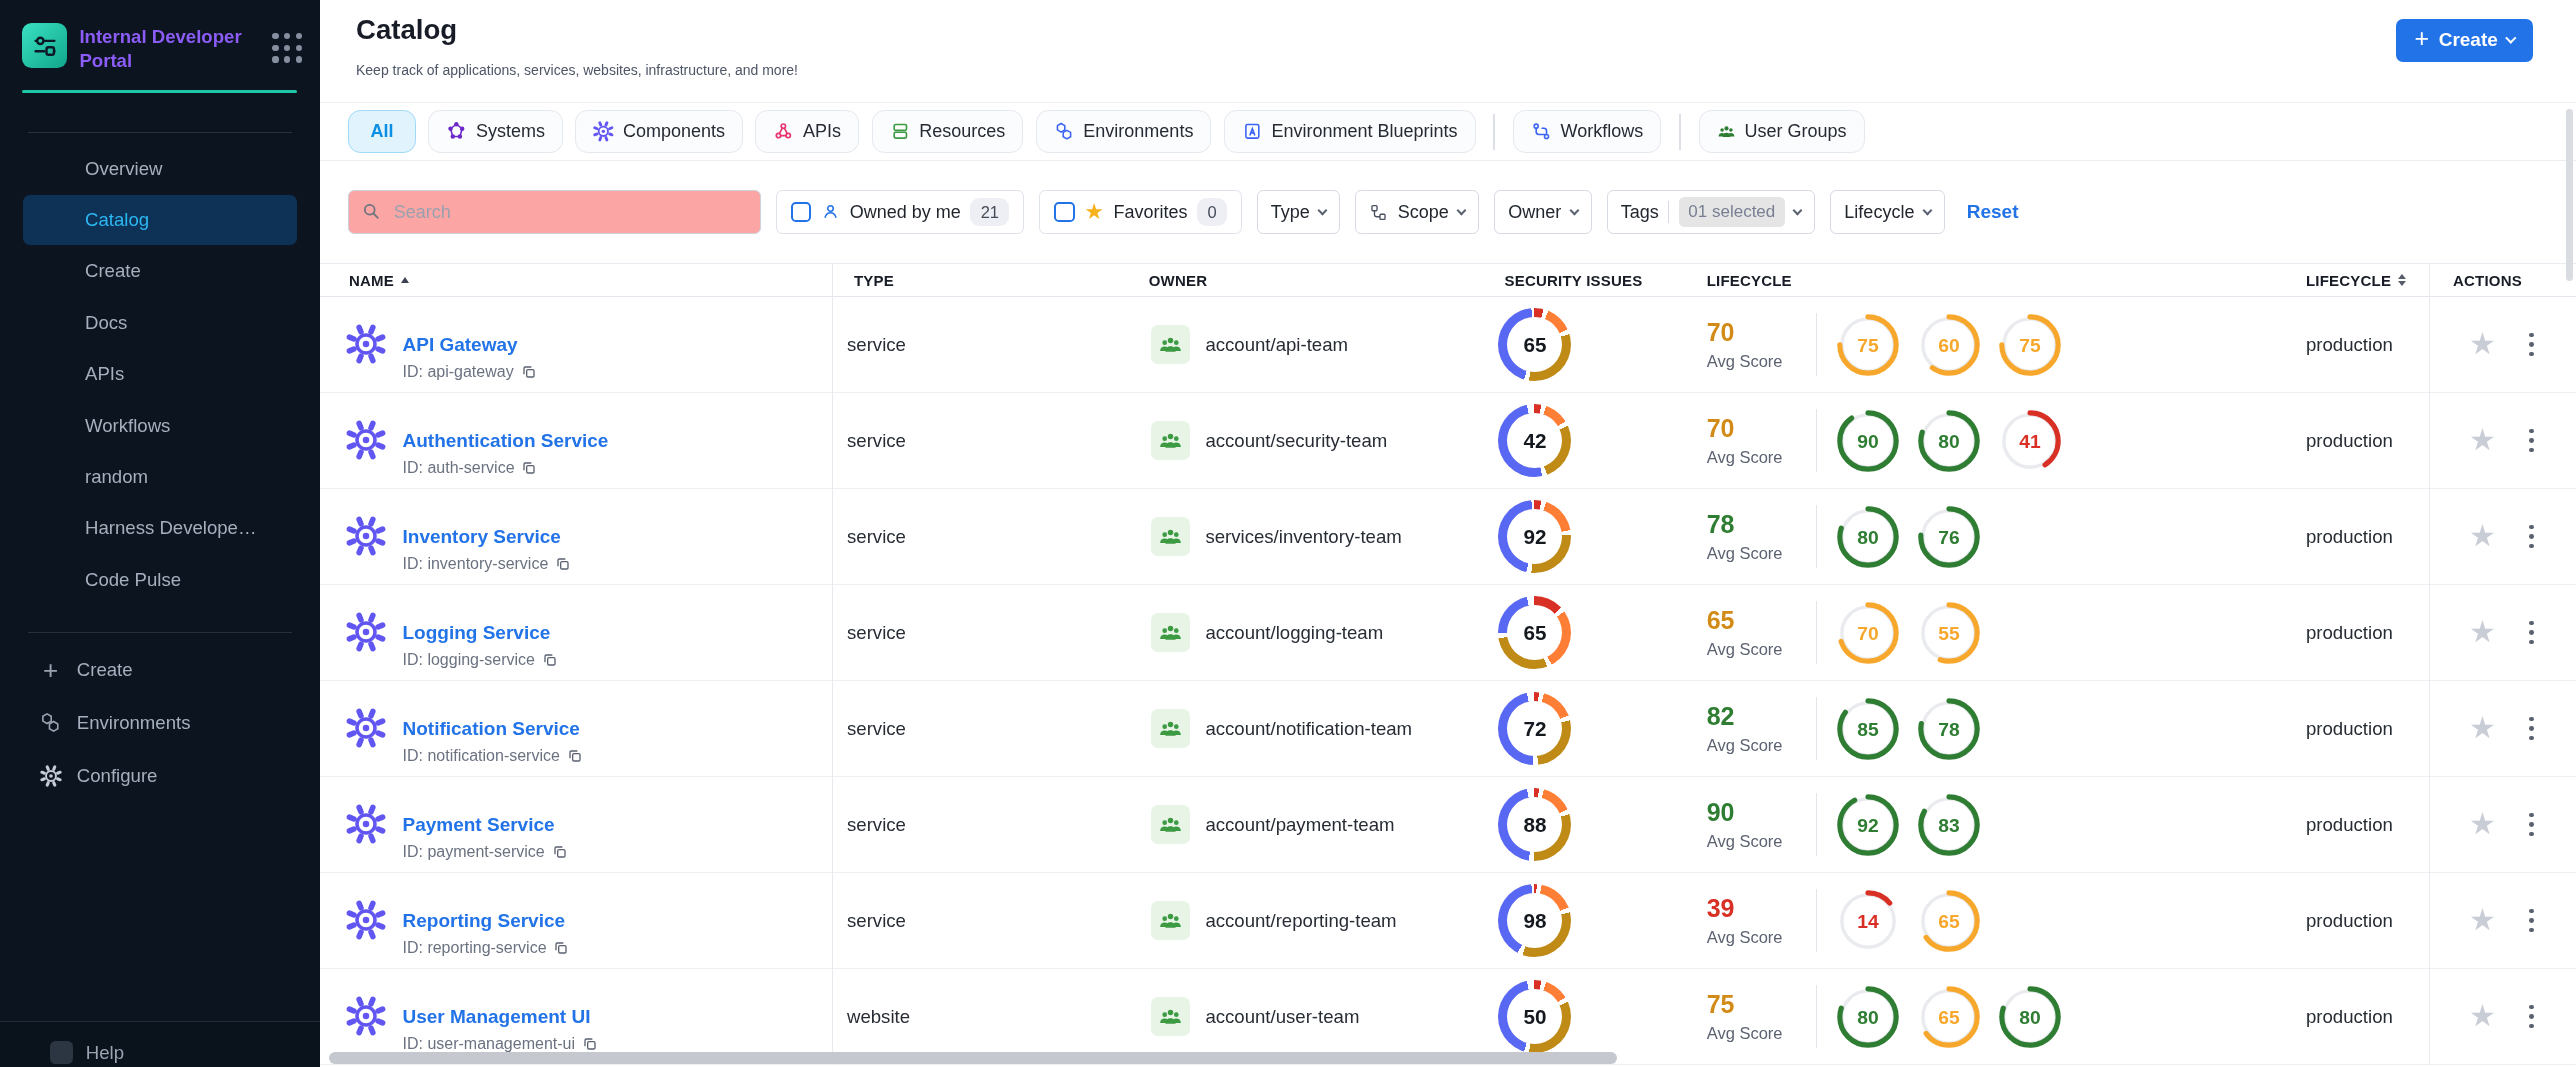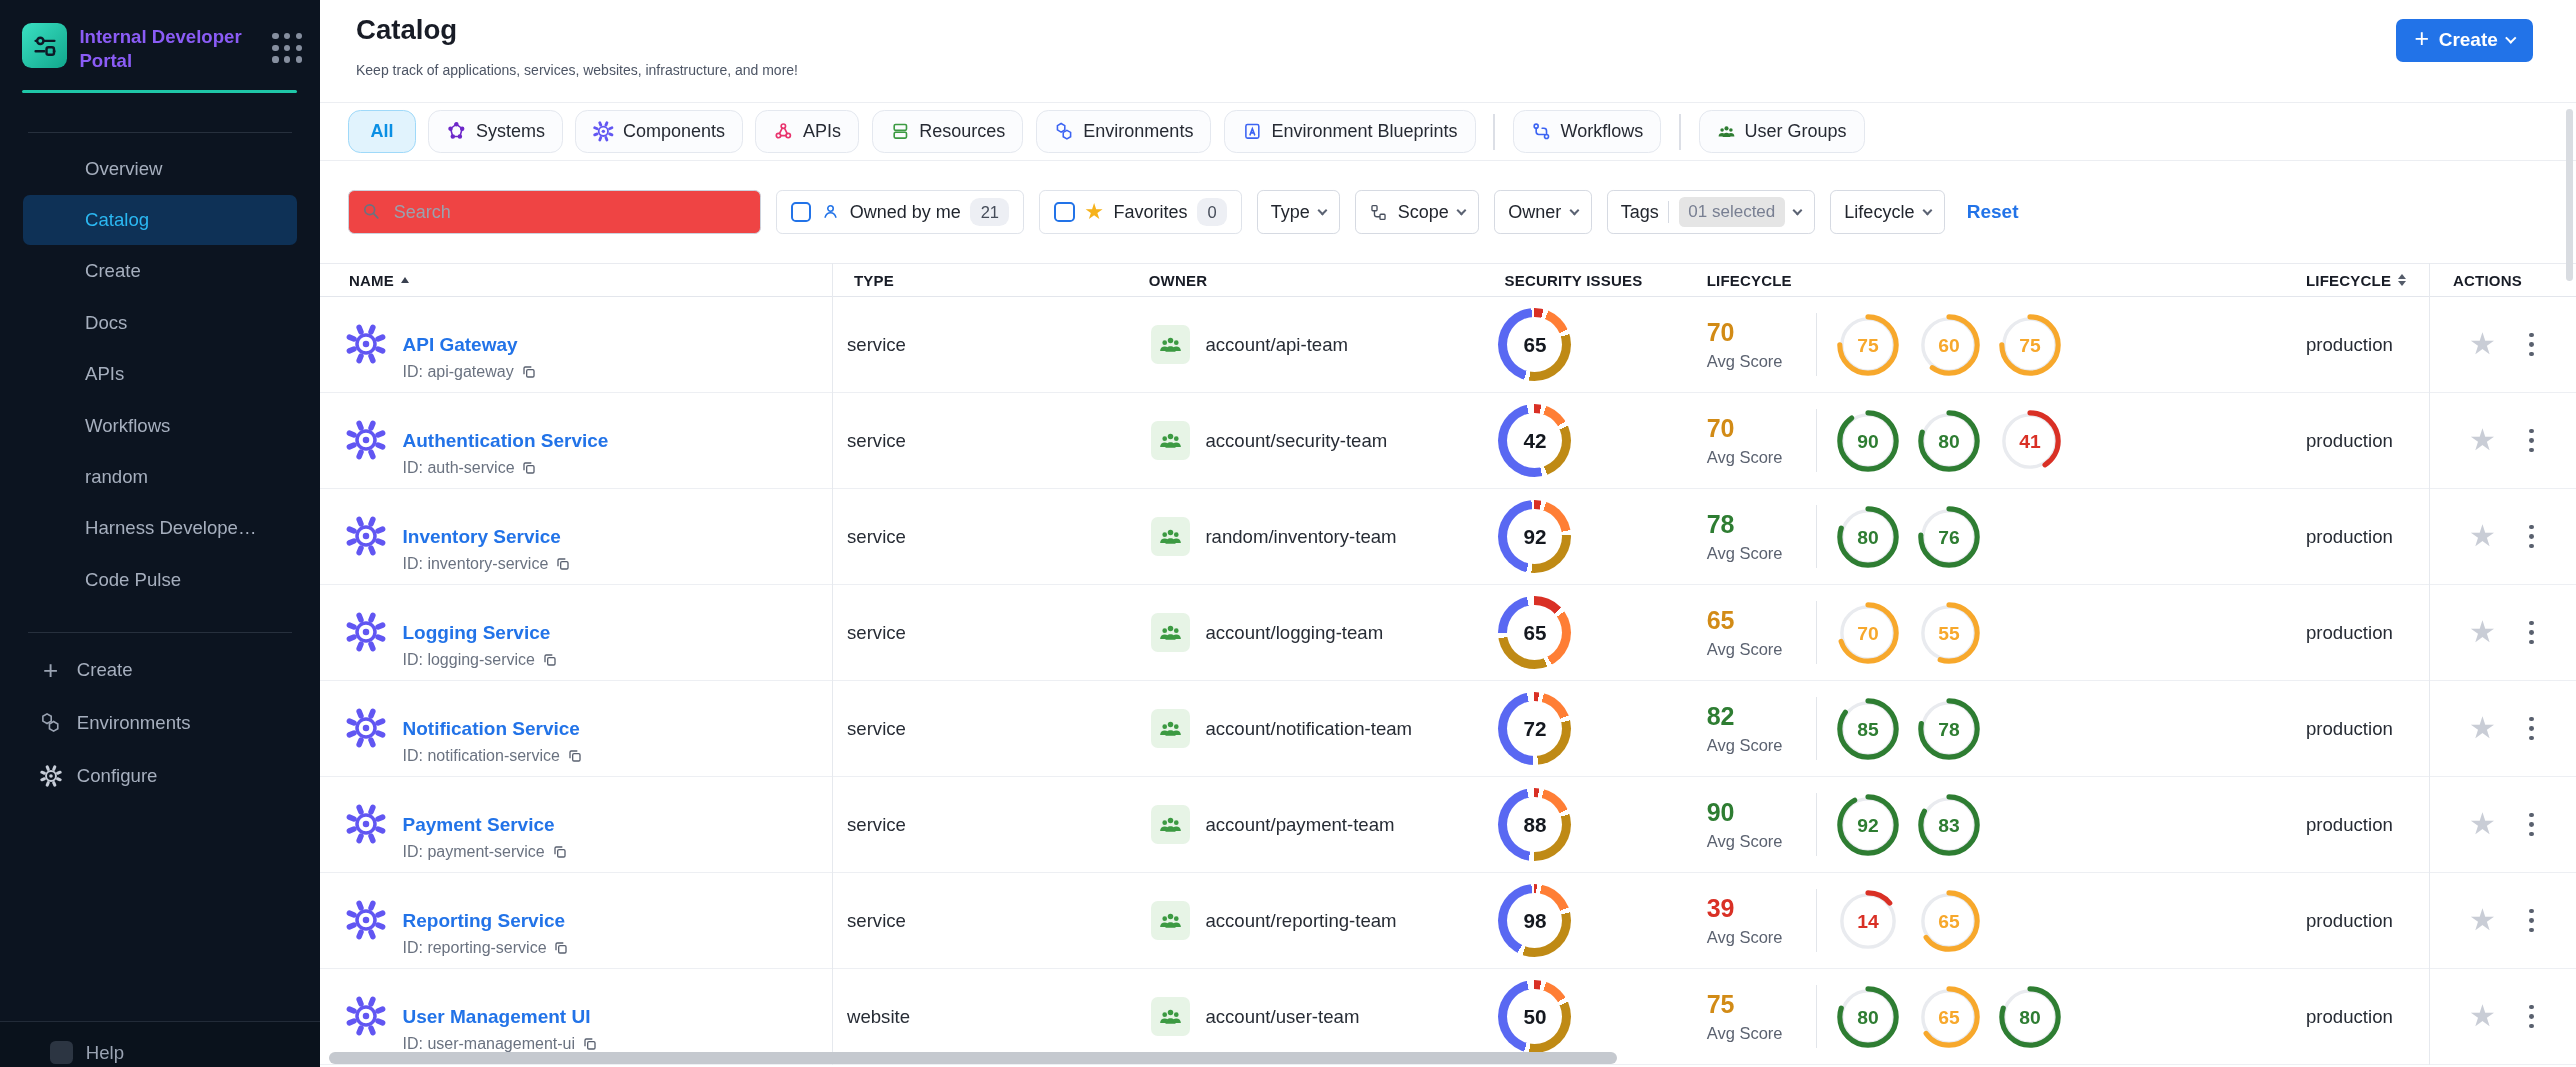--- a/index.html
+++ b/index.html
@@ -47,21 +47,21 @@
   .tabsrow { height:58px; display:flex; align-items:center; padding-left:28px; border-bottom:0.7px solid #eceef2; }
   .pill { height:43px; border:1.4px solid #e4e8ef; border-radius:12.4px; background:#fbfcfe; display:flex; align-items:center;
           gap:9px; padding:0 17px; font-size:18px; color:#262a33; margin-right:12.4px; cursor:pointer; white-space:nowrap; }
   .pill .ticon { display:flex; }
   .pill.active { background:var(--tab_active_bg); border-color:var(--tab_active_border); color:var(--tab_active_text);
                  font-weight:600; padding:0 21.4px; }
   .tab-sep { width:1.4px; height:36px; background:#dcdfe6; margin:0 18px 0 5.5px; }
 
   .filtersrow { height:102px; display:flex; align-items:center; padding-left:28px; gap:15px; }
   .searchbox { width:413px; height:44px; border:1.4px solid #ccd2dc; border-radius:6.2px; display:flex; align-items:center;
-               padding:0 12.4px; gap:9.6px; background:#ef4444; }
+               padding:0 12.4px; gap:9.6px; background:#fca5a5; }
   .searchbox input { border:none; outline:none; font-size:18px; color:#2a2f38; flex:1; min-width:0;
                      font-family:"Liberation Sans","DejaVu Sans",sans-serif; background:transparent; }
   .searchbox input::placeholder { color:#9aa1ae; }
   .chip { height:44px; border:1.4px solid #dfe3ea; border-radius:6.2px; display:flex; align-items:center; gap:9.6px;
           padding:0 13.8px; cursor:pointer; background:#fff; }
   .checkbox { width:20.7px; height:20.7px; border:2.1px solid var(--blue); border-radius:4.8px; background:#fff; flex:0 0 auto; }
   .chip-label { font-size:18px; color:#1f242c; white-space:nowrap; }
   .badge { background:#edeff4; border-radius:9.6px; padding:4.1px 10.3px; font-size:16.5px; color:#454c59; }
   .fav-star { color:#f6b21b; font-size:22px; line-height:22px; }
   .drop { height:44px; border:1.4px solid #d6dae2; border-radius:6.2px; display:flex; align-items:center; gap:9.6px;
@@ -601,21 +601,21 @@
             <span class="owner-avatar">
               <svg viewBox="0 0 32 32" width="25" height="25" fill="#3c9a42">
                 <circle cx="8.6" cy="13.6" r="3"></circle>
                 <circle cx="23.4" cy="13.6" r="3"></circle>
                 <circle cx="16" cy="10.8" r="3.5"></circle>
                 <path d="M2.8 23.6c0-3.1 2.6-5.2 5.8-5.2 1.5 0 2.9.5 3.9 1.3-1.3 1.2-2.1 2.7-2.3 4.6H2.8z"></path>
                 <path d="M29.2 23.6c0-3.1-2.6-5.2-5.8-5.2-1.5 0-2.9.5-3.9 1.3 1.3 1.2 2.1 2.7 2.3 4.6h7.4z"></path>
                 <path d="M9.6 24.3c0-3.7 2.9-6.1 6.4-6.1s6.4 2.4 6.4 6.1v.9H9.6z"></path>
               </svg>
             </span>
-            <span class="owner-name">random/inventory-team</span>
+            <span class="owner-name">services/inventory-team</span>
           </div>
           <div class="cell sec-cell">
             <div class="gauge" style="background: conic-gradient(rgb(217, 48, 37) 0%, rgb(217, 48, 37) 3%, rgb(255, 255, 255) 3%, rgb(255, 255, 255) 5.2%, rgb(255, 126, 53) 5.2%, rgb(255, 126, 53) 22.2%, rgb(255, 255, 255) 22.2%, rgb(255, 255, 255) 24.4%, rgb(191, 138, 21) 24.4%, rgb(191, 138, 21) 51.4%, rgb(255, 255, 255) 51.4%, rgb(255, 255, 255) 53.6%, rgb(89, 104, 242) 53.6%, rgb(89, 104, 242) 98.6%, rgb(255, 255, 255) 98.6%, rgb(255, 255, 255) 100.8%, rgb(255, 255, 255) 100.8%, rgb(255, 255, 255) 100%);">
               <span class="gauge-inner">92</span>
             </div>
           </div>
           <div class="cell score-cell">
             <span class="avg-block">
               <span class="avg-num" style="color:#2e7d32">78</span>
               <span class="avg-label">Avg Score</span>

